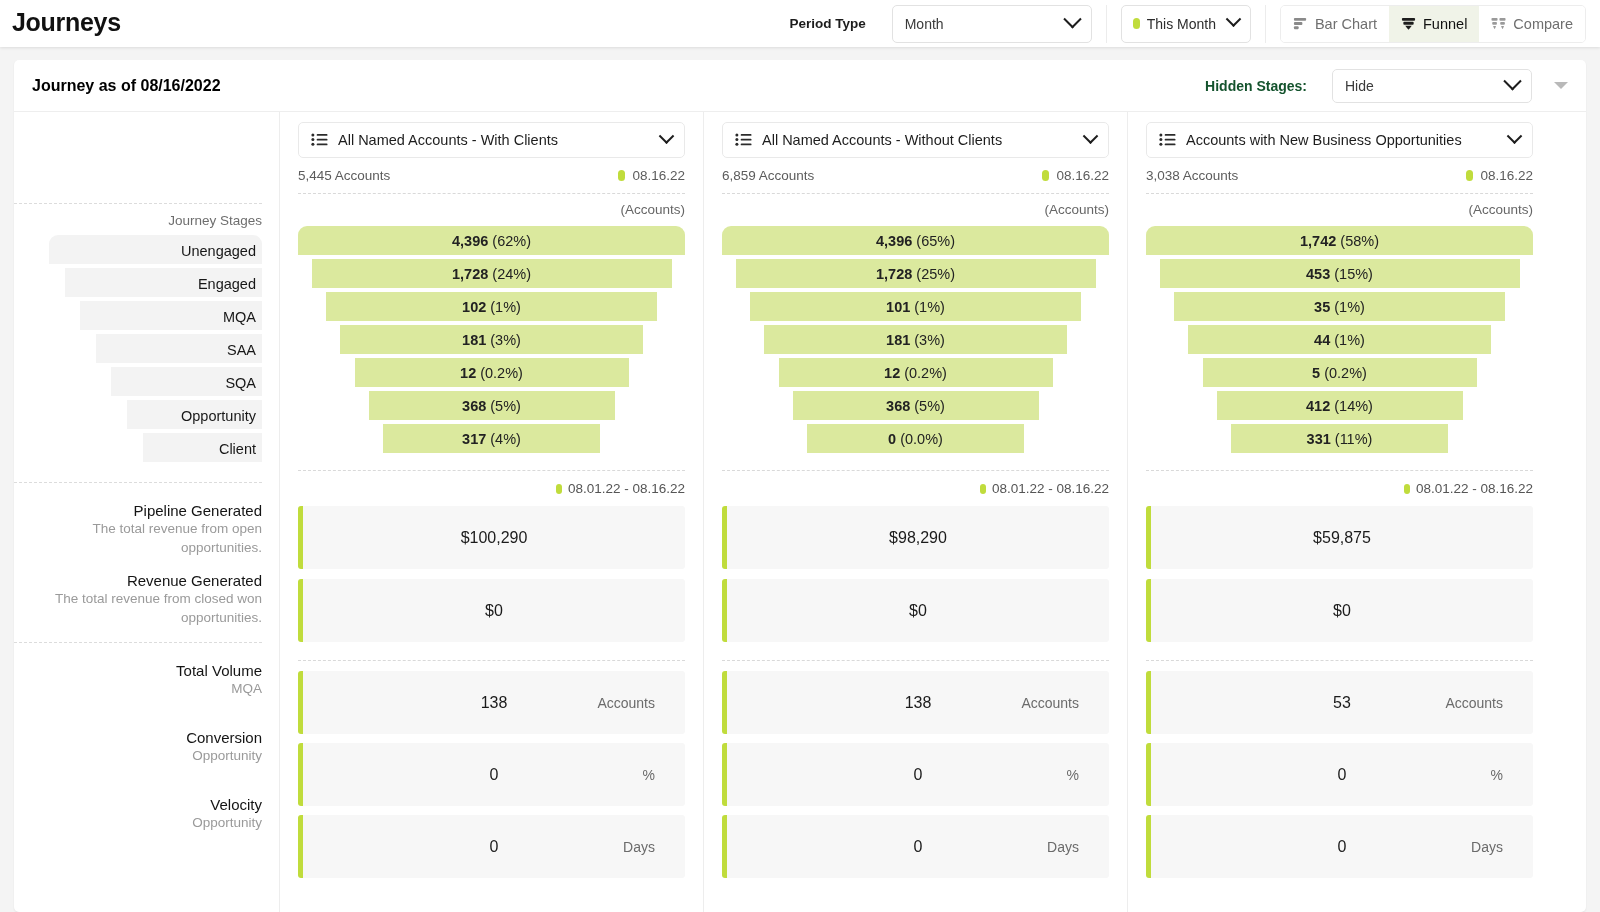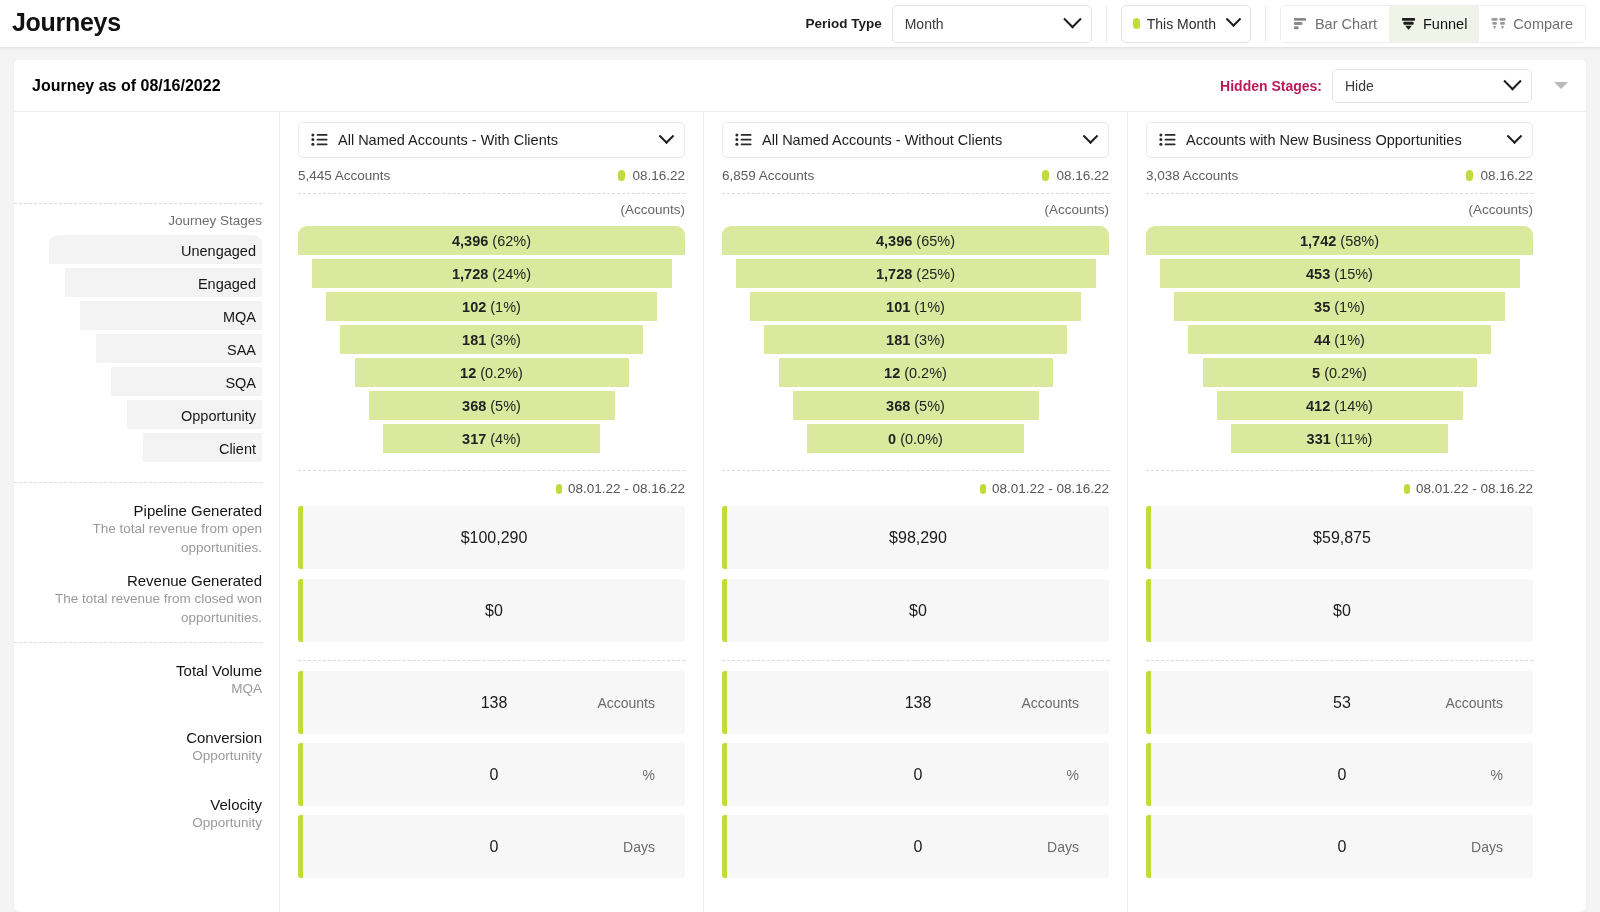--- a/index.html
+++ b/index.html
@@ -32,21 +32,21 @@
   .topbar-right {
     margin-left: auto;
     display: flex;
     align-items: center;
     height: 47px;
   }
   .period-label {
     font-size: 13.5px;
     font-weight: bold;
     color: #1c1c1c;
-    margin-right: 10px;
+    margin-right: 26px;
     white-space: nowrap;
   }
   .select-box {
     border: 1px solid #e2e2e2;
     border-radius: 5px;
     height: 38px;
     display: flex;
     align-items: center;
     padding: 0 12px;
     background: #fff;
@@ -122,21 +122,21 @@
   .card-head {
     height: 52px;
     display: flex;
     align-items: center;
     padding: 0 16px 0 18px;
     border-bottom: 1px solid #eeeeee;
     flex: none;
   }
   .card-title { font-size: 16px; font-weight: bold; color: #000000; }
   .head-right { margin-left: auto; display: flex; align-items: center; }
-  .hidden-label { font-size: 14px; font-weight: bold; color: #be185d; margin-right: 10px;}
+  .hidden-label { font-size: 14px; font-weight: bold; color: #14532d; margin-right: 25px;}
   .select-box.hidden-sel { width: 196px; height: 34px; }
   .caret-small {
     width: 0; height: 0;
     border-left: 7px solid transparent;
     border-right: 7px solid transparent;
     border-top: 7px solid #b9b9b9;
     margin-left: 22px;
     margin-right: 2px;
     cursor: pointer;
   }

